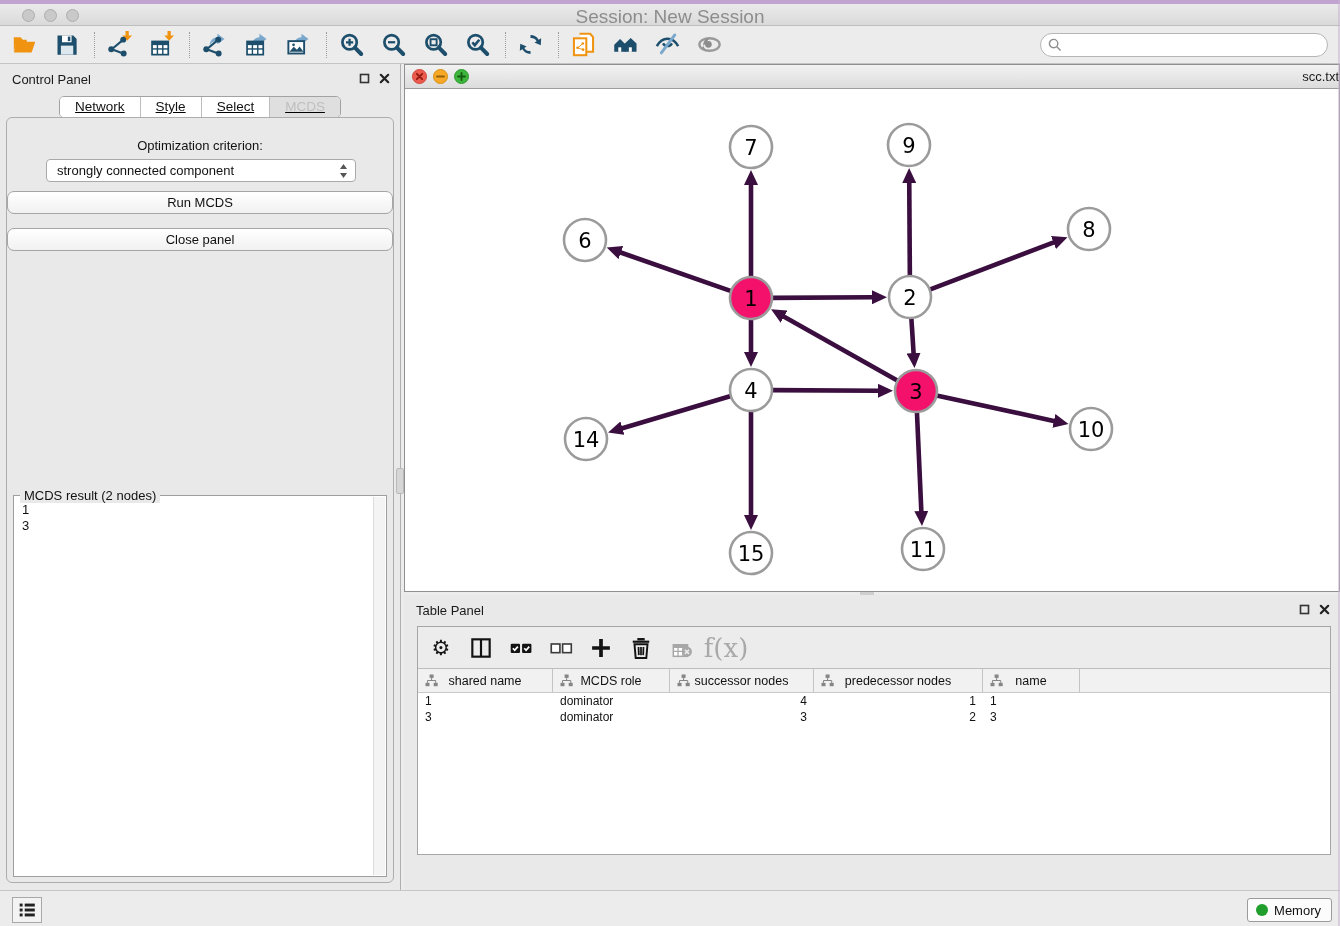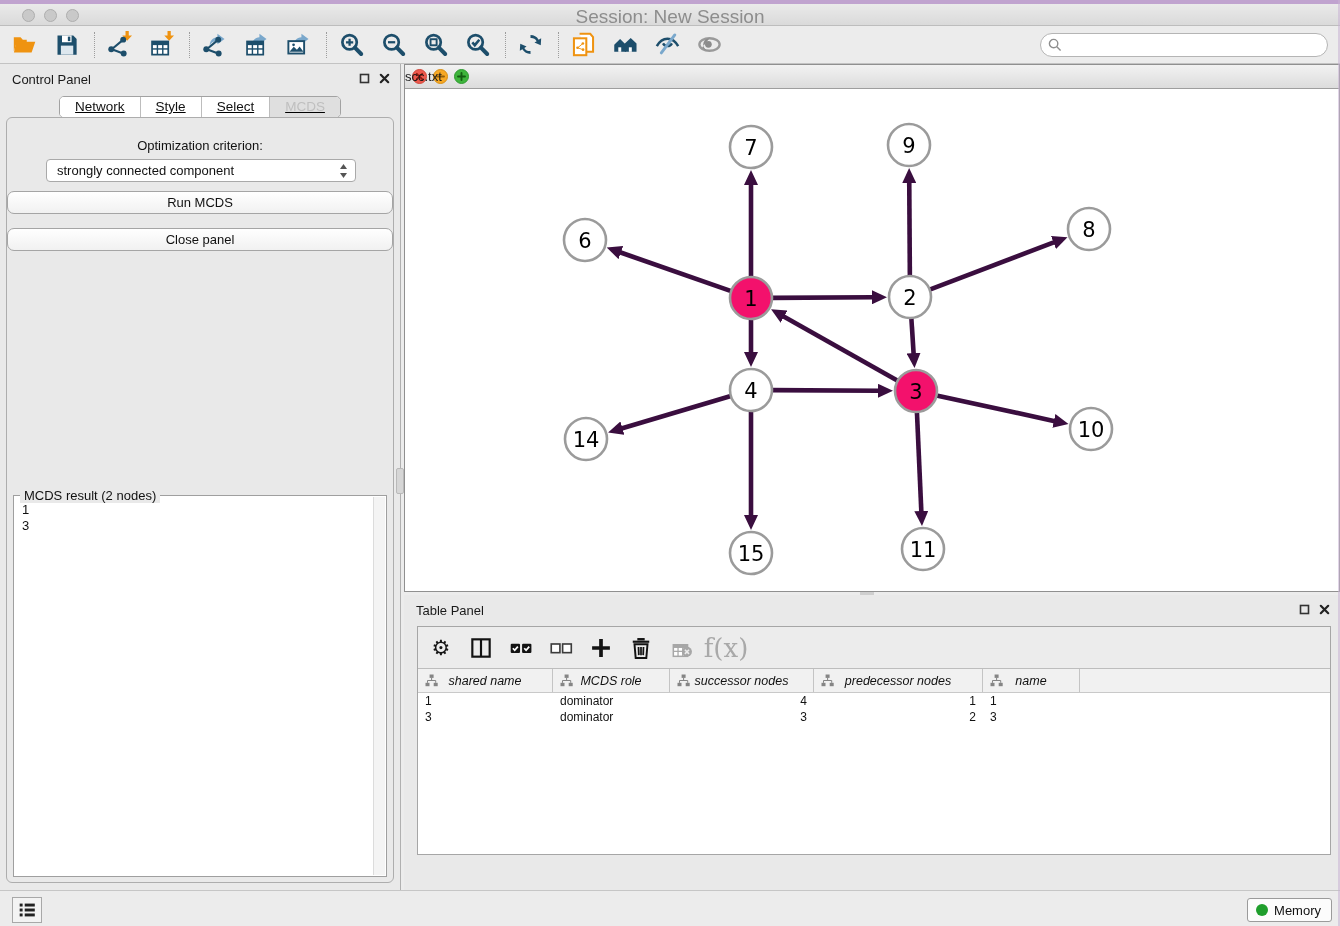--- a/index.html
+++ b/index.html
@@ -60,33 +60,33 @@
 
   
   #v-grip { position:absolute; left:396px; top:468px; width:8px; height:26px; background:#d6d6d6;
     border:1px solid #b9b9b9; border-radius:2px; z-index:5; }
   #h-grip { position:absolute; left:860px; top:592px; width:14px; height:3px; background:#cfcfcf; z-index:5; }
 
   
   #network-window { position:absolute; left:404px; top:64px; width:936px; height:528px;
     border:1px solid #909090; background:#fff; }
   #nw-titlebar { position:relative; height:24px; background:linear-gradient(#f2f2f2,#dcdcdc); border-bottom:1px solid #9e9e9e; }
-  #nw-titlebar .nw-title { position:absolute; left:0; right:0; top:4px; text-align:left; font-size:13px; color:#1a1a1a; }
+  #nw-titlebar .nw-title { position:absolute; left:0; right:0; top:4px; text-align:right; font-size:13px; color:#1a1a1a; }
   .nw-lights { position:absolute; left:7px; top:4px; display:flex; gap:6px; }
   #nw-canvas { position:absolute; left:0; top:24px; right:0; bottom:0; background:#fff; overflow:hidden; }
 
   
   #table-panel { position:absolute; left:404px; top:595px; width:936px; height:295px; background:#e9e9e9; }
   #tp-box { position:absolute; left:13px; top:31px; width:914px; height:229px; border:1px solid #a6a6a6; background:#fff; }
   #tp-toolbar { height:42px; background:#ececec; border-bottom:1px solid #bdbdbd;
     display:flex; align-items:center; padding-left:8px; gap:10px; }
   .tpt-btn { width:30px; height:30px; display:flex; align-items:center; justify-content:center; }
   .gear-glyph { font-size:21px; color:#161616; line-height:1; }
   .fx-glyph { font-family:"DejaVu Serif", serif; font-size:26px; color:#a9a9a9; }
-  #tp-header { display:flex; height:24px; background:#f1f1f1; border-bottom:1px solid #c9c9c9;font-style:italic; }
+  #tp-header { display:flex; height:24px; background:#f1f1f1; border-bottom:1px solid #c9c9c9; }
   .th-cell { display:flex; align-items:center; justify-content:center; gap:6px; font-size:12.5px; color:#111;
     border-right:1px solid #c4c4c4; position:relative; }
   .th-cell svg { position:absolute; left:7px; top:5px; }
   #tp-rows .tr { display:flex; height:16px; }
   .td-cell { font-size:12px; color:#111; padding:1px 7px 0 7px; white-space:nowrap; overflow:hidden; }
   .td-left { text-align:left; } .td-right { text-align:right; }
 
   #tp-tabs { position:absolute; left:0; right:0; top:268px; display:flex; justify-content:center; }
   #tp-tabs .tabgroup { height:23px; }
   #tp-tabs .tab { line-height:21px; }

